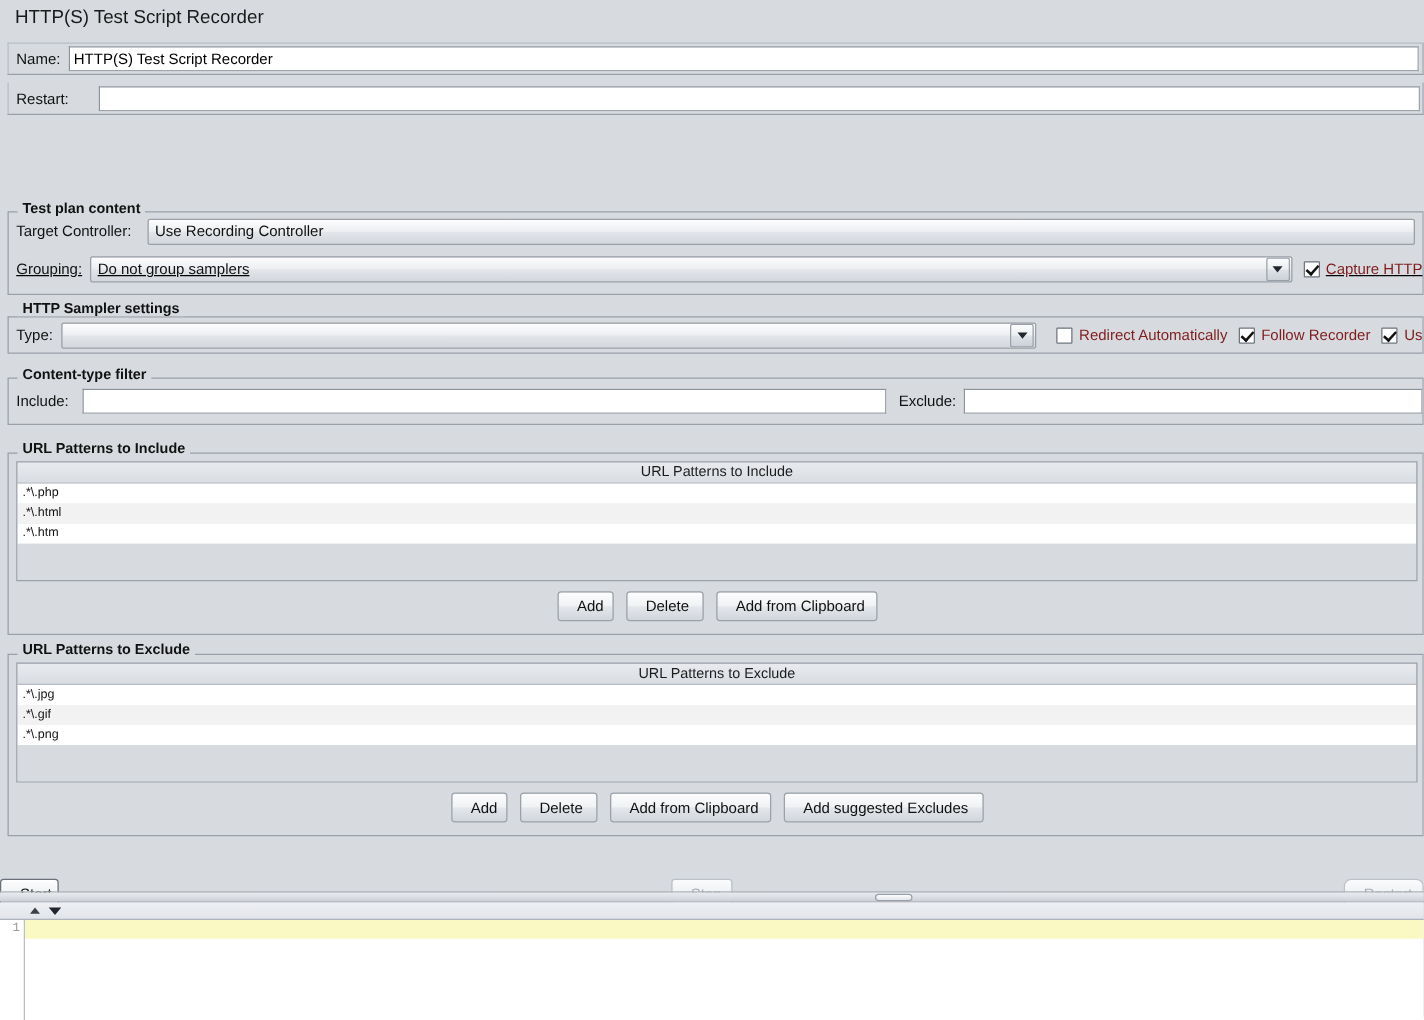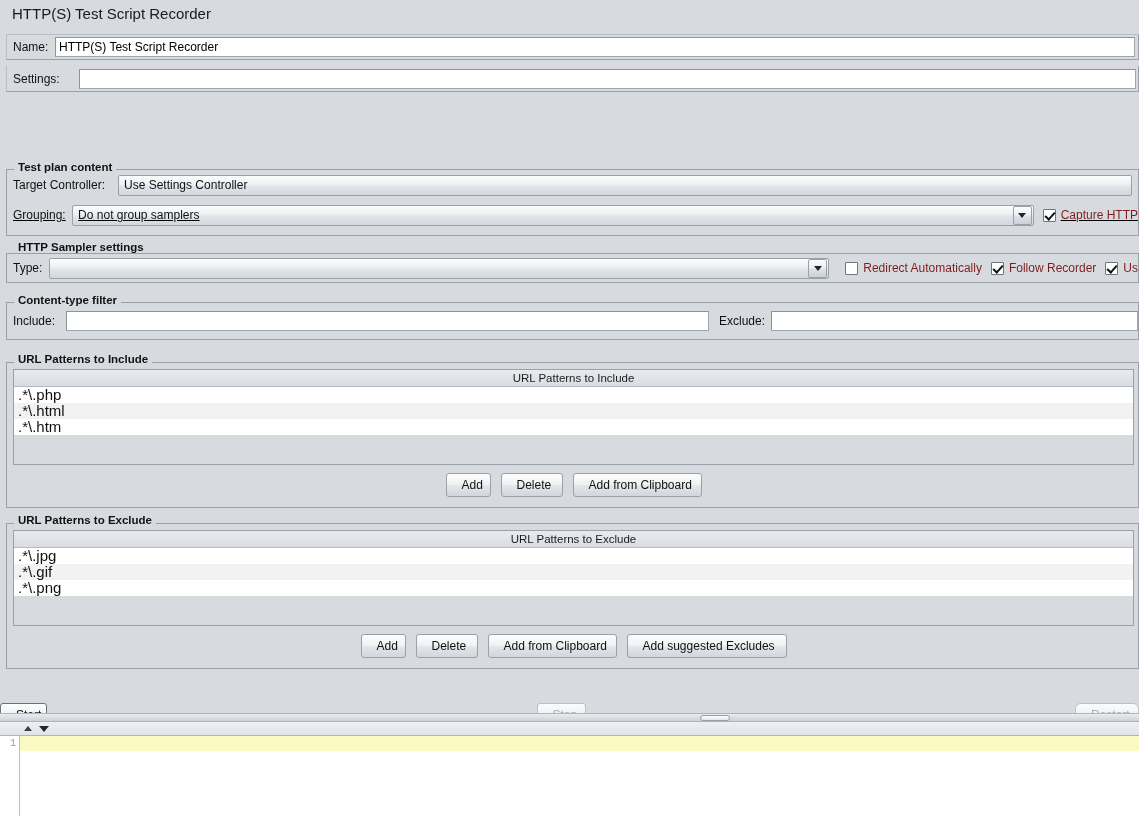--- a/index.html
+++ b/index.html
@@ -157,21 +157,21 @@
     border-bottom: 1px solid #b6bcc3;
     font-size: 11.5px;
     color: #1c1c1c;
     text-align: center;
     line-height: 16px;
   }
   .table-body { background: #d7dbe0; }
   .trow {
     height: 16px;
     line-height: 16px;
-    font-size: 15px;
+    font-size: 10px;
     padding-left: 4px;
     color: #111;
     background: #ffffff;
   }
   .trow.alt { background: #f2f2f2; }
   .table-filler { background: #d7dbe0; }
 
   
   .splitter {
     height: 9px;
@@ -243,34 +243,34 @@
 
   <div class="panel" style="position:absolute;left:6px;top:34px;width:1133px;height:26px;">
     <div class="row" style="height:100%;padding-left:6px;">
       <span class="lbl" style="width:42px;">Name:</span>
       <div class="tf" style="width:1080px;">HTTP(S) Test Script Recorder</div>
     </div>
   </div>
 
   <div class="panel" style="position:absolute;left:6px;top:66px;width:1133px;height:26px;border-top:none;">
     <div class="row" style="height:100%;padding-left:6px;">
-      <span class="lbl" style="width:66px;">Settings:</span>
+      <span class="lbl" style="width:66px;">Restart:</span>
       <div class="tf" style="width:1057px;" title=""></div>
     </div>
   </div>
 
 
   <div style="position:absolute;left:6px;top:161px;width:1133px;height:75px;">
     <div class="group-label" style="position:absolute;left:8px;top:0;background:#d7dbe0;z-index:2;">Test plan content</div>
     <div class="titled-panel" style="position:absolute;left:0;top:8px;width:1133px;height:67px;">
 
       <div class="row" style="height:30px;padding-left:6px;">
         <span class="lbl" style="width:105px;">Target Controller:</span>
         <div class="combo plain-label" style="width:1014px;">
-          <span class="ctext">Use Settings Controller</span>
+          <span class="ctext">Use Recording Controller</span>
         </div>
       </div>
 
       <div class="row" style="height:30px;padding-left:6px;text-decoration:underline;">
         <span class="lbl" style="width:60px;">Grouping:</span>
         <div class="combo" style="width:976px;">
           <span class="ctext">Do not group samplers</span>
           <span class="arrowbox">
               <span class="tri-down"></span>
             </span>

